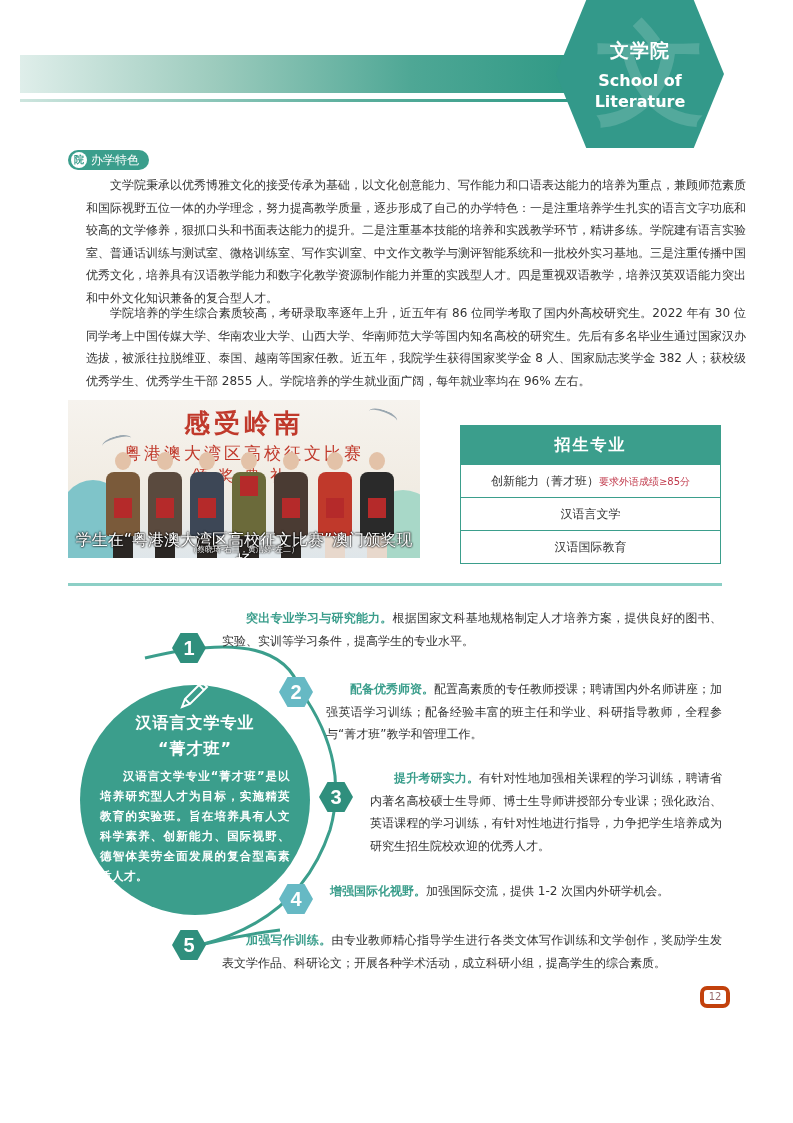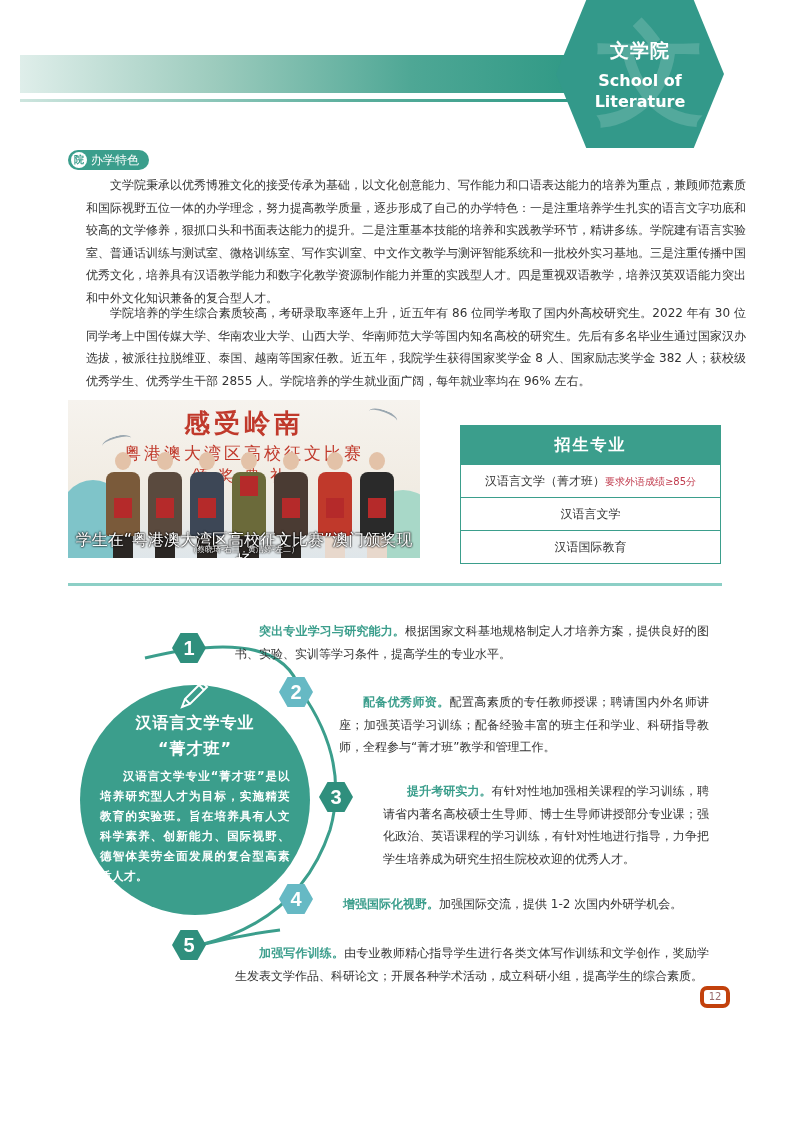--- a/index.html
+++ b/index.html
@@ -81,21 +81,21 @@
 
   .hex-num {
     width: 34px; height: 30px; color: #fff; font-size: 20px; font-weight: bold; text-align: center; line-height: 30px;
     clip-path: polygon(25% 0%, 75% 0%, 100% 50%, 75% 100%, 25% 100%, 0% 50%);
     font-family: "Liberation Sans", sans-serif;
   }
   .hex-dark { background: #2f8f7d; }
   .hex-light { background: #66b9c4; }
 
   .item { font-size: 12px; line-height: 22.6px; color: #333; text-align: justify; }
-  .item p { margin: 13px; text-indent: 2em; }
+  .item p { margin: 0; text-indent: 2em; }
   .item .hl { color: #3b9e8c; font-weight: bold; }
 
   .page-num {
     left: 700px; top: 986px; width: 22px; height: 14px; border: 4px solid #c2410c; border-radius: 7px;
     color: #9a6a6a; font-size: 10px; line-height: 14px; text-align: center;
   }
 </style>
 </head>
 <body>
 
@@ -187,21 +187,21 @@
       <div class="cert"></div>
     </div>
 
   <div class="cap1">学生在“粤港澳大湾区高校征文比赛”澳门颁奖现场</div>
   <div class="cap2">（蔡晓琦-右三，黄洁婷-左二）</div>
 </div>
 
 <div class="abs majors">
   <div class="head">招生专业</div>
   <div class="row">
-    <span>汉语言文学（菁才班）</span><span class="req">要求外语成绩≥85分</span>
+    <span>创新能力（菁才班）</span><span class="req">要求外语成绩≥85分</span>
   </div>
   <div class="row">
     <span>汉语言文学</span>
   </div>
   <div class="row">
     <span>汉语国际教育</span>
   </div>
 </div>
 
 <div class="abs divider"></div>

